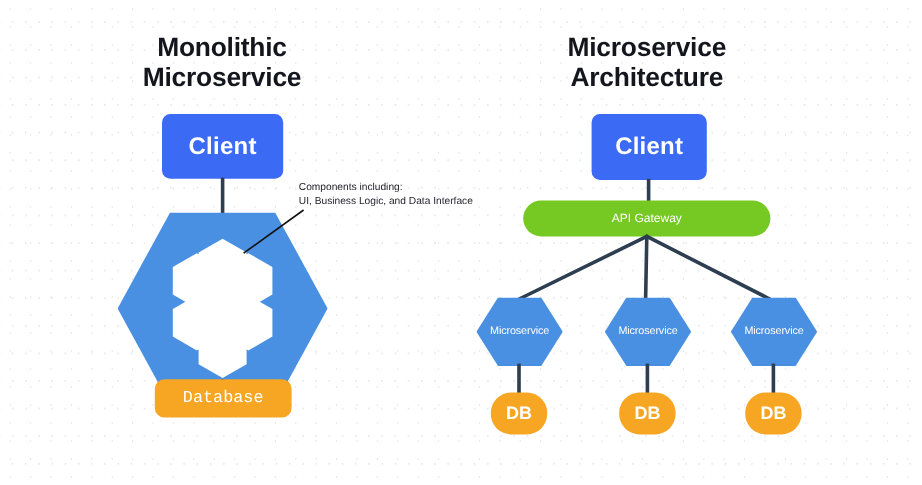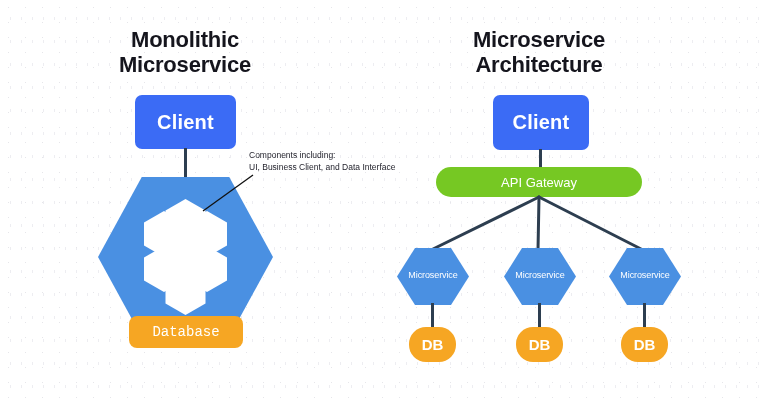--- a/index.html
+++ b/index.html
@@ -76,21 +76,21 @@
     top: 327px;
   }
   #db-1 { left: 409px; }
   #db-2 { left: 516px; }
   #db-3 { left: 621px; }
 
   #api-gateway {
     left: 436px; top: 167px; width: 206px; height: 30px;
     background: #76c823;
     border-radius: 15px;
-    font-size: 13px;
+    font-size: 10px;
   }
 
   
   .hex {
     position: absolute;
   }
   .hex svg { display: block; }
   .hex-label {
     position: absolute;
     left: 0; right: 0;
@@ -179,21 +179,21 @@
           <polygon points="87.5,92 107.5,103.5 107.5,126.5 87.5,138 67.5,126.5 67.5,103.5"></polygon>
         </g>
       </svg>
     </div>
 
     <svg id="leader-svg">
       <line x1="58" y1="0" x2="8" y2="36" stroke="#111111" stroke-width="1.3"></line>
     </svg>
 
     <div id="annotation">Components including:
-UI, Business Client, and Data Interface</div>
+UI, Business Logic, and Data Interface</div>
 
     <div class="conn conn-v" id="conn-mono-db"></div>
 
     <div class="node db-box" id="database-mono">
       <span>Database</span>
     </div>
   </div>
 
   <div id="panel-microservice">
 

